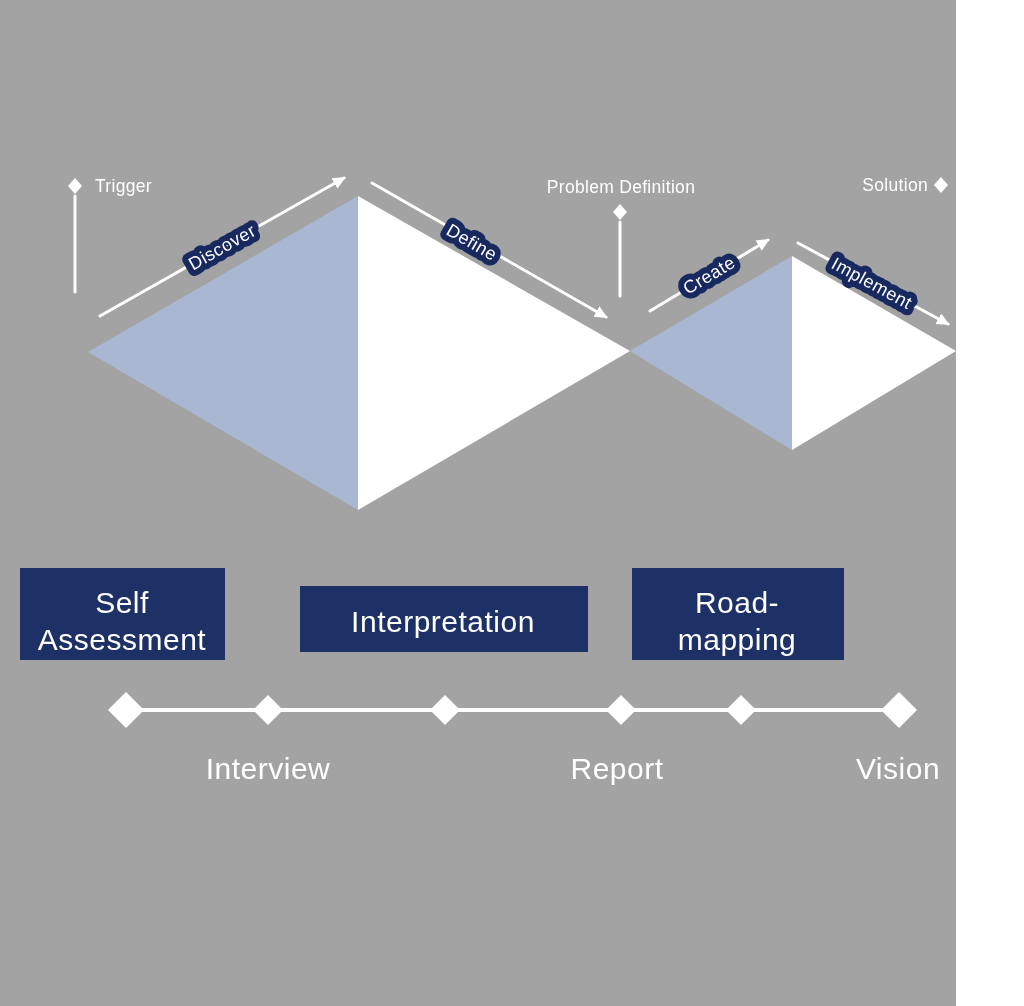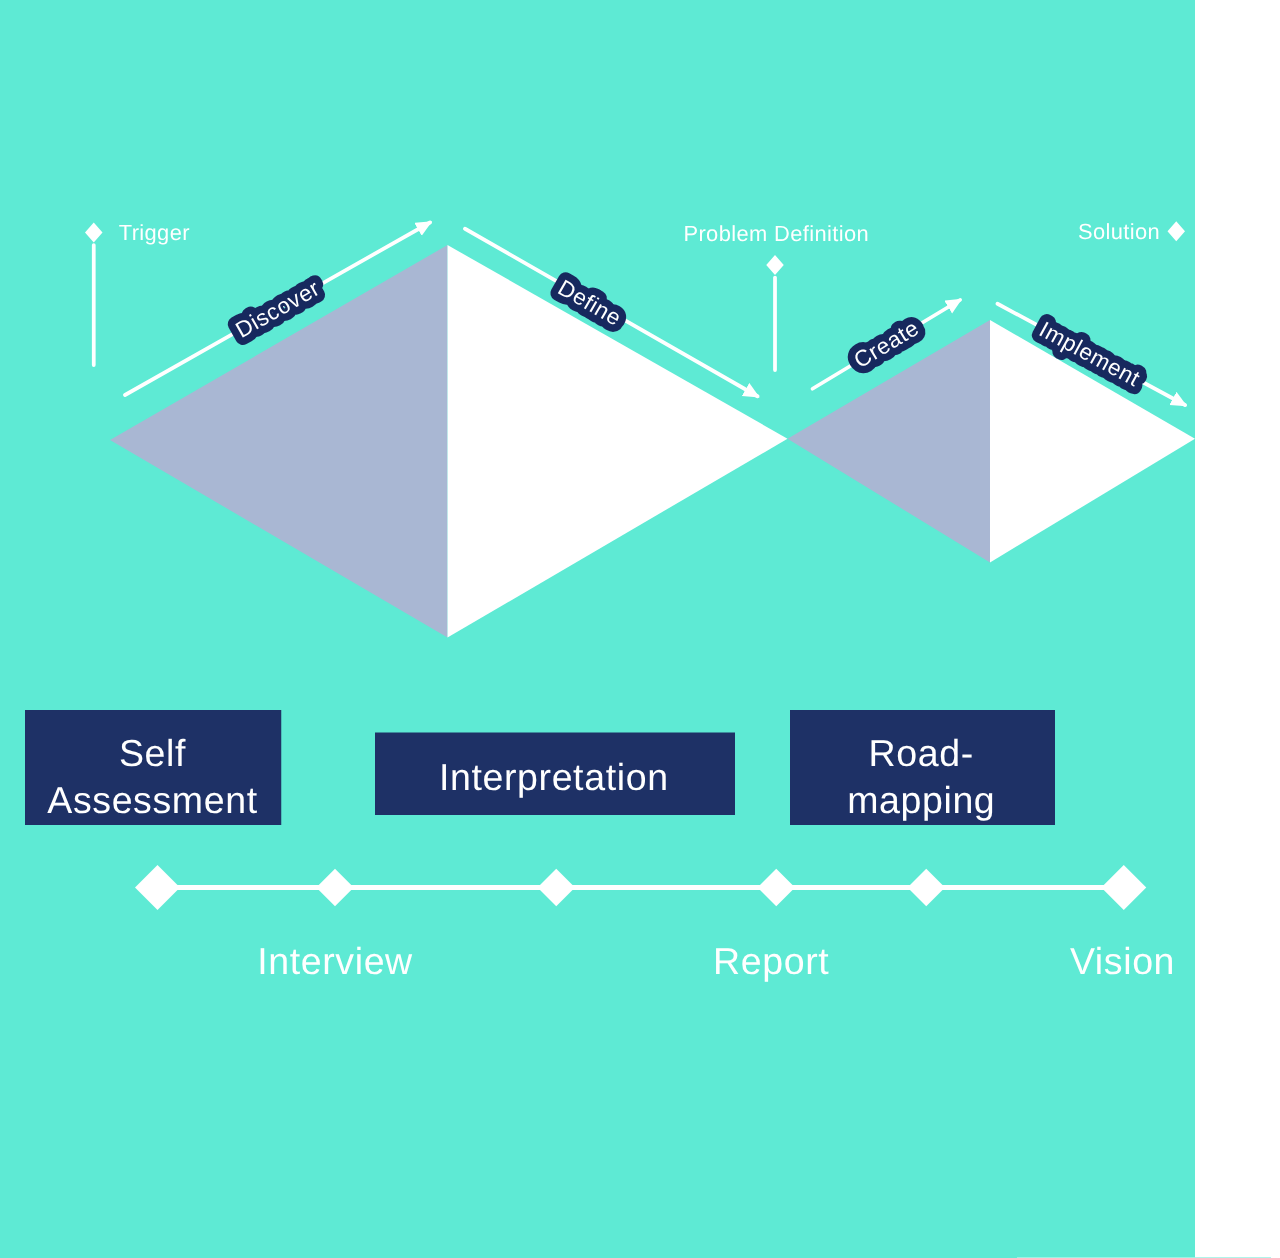--- a/index.html
+++ b/index.html
@@ -1,20 +1,20 @@
 <!DOCTYPE html>
 <html><head>
 <meta charset="utf-8">
 <style>
   html, body { margin: 0; padding: 0; }
   .canvas {
     position: relative;
     width: 956px;
     height: 1006px;
-    background: #5eead4;
+    background: #a3a3a3;
     overflow: hidden;
     font-family: "Liberation Sans", sans-serif;
   }
   svg { position: absolute; top: 0; left: 0; display: block; }
   text {
     fill: #FFFFFF;
     font-family: "Liberation Sans", sans-serif;
   }
   .milestone-label { font-size: 17.5px; letter-spacing: 0.3px; }
   .phase-label {

